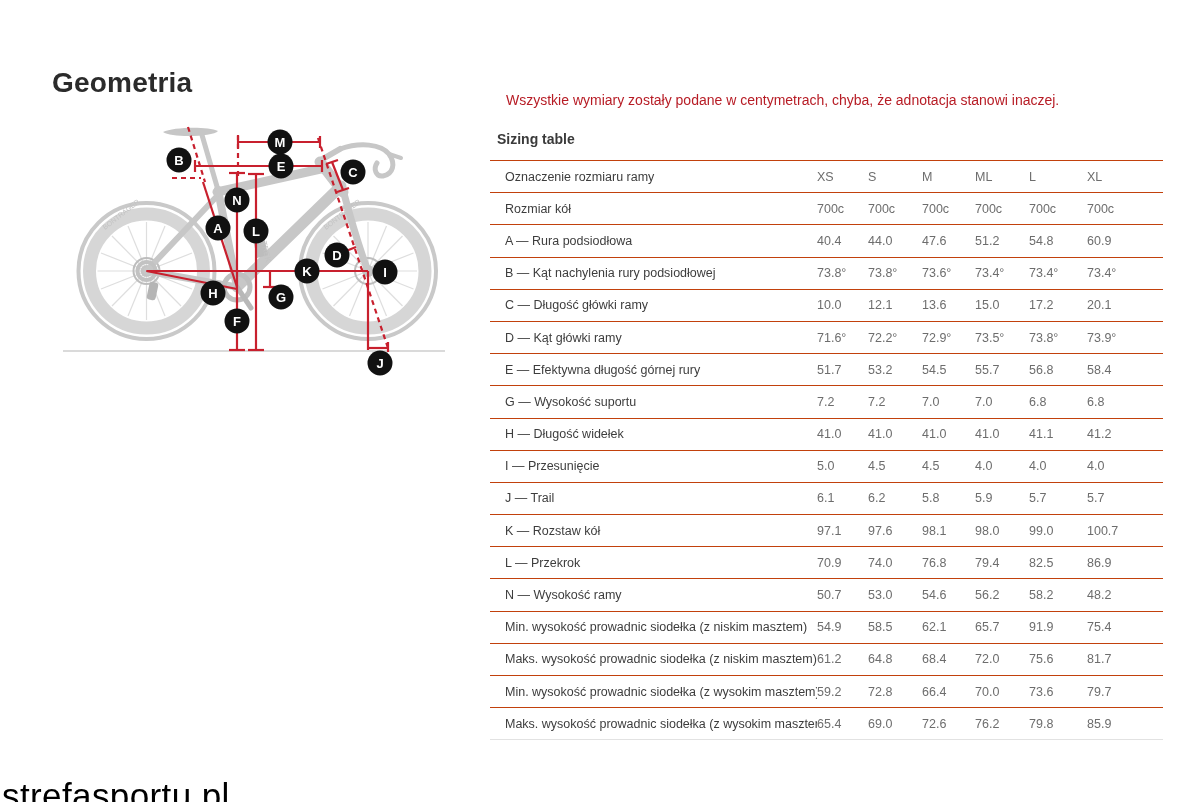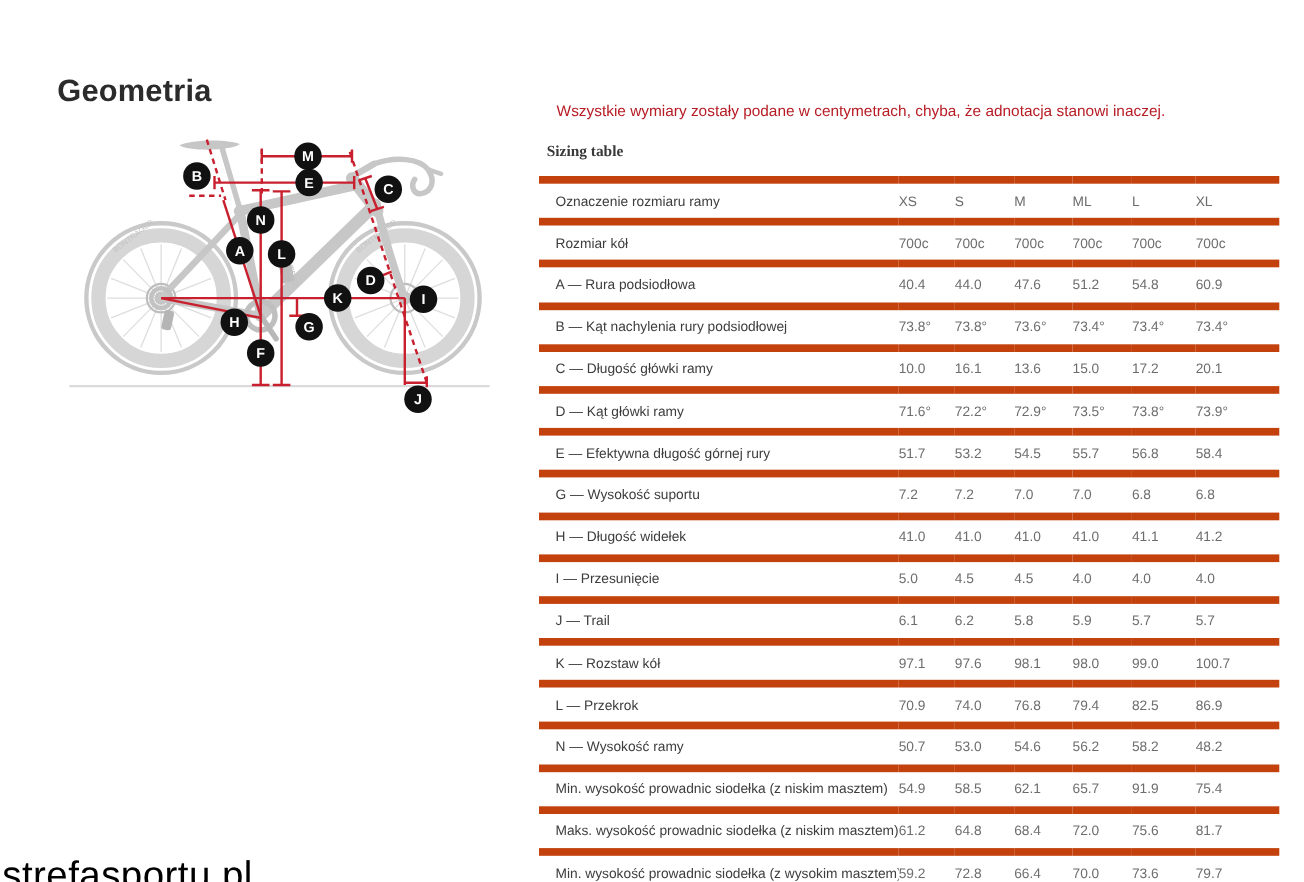--- a/index.html
+++ b/index.html
@@ -1,22 +1,22 @@
 <!DOCTYPE html>
 <html><head>
 <meta charset="utf-8">
 <style>
   html,body{margin:0;padding:0;background:#fff;}
   .page{position:relative;width:1185px;height:802px;background:#ffffff;overflow:hidden;
         font-family:"Liberation Sans",sans-serif;}
   .title{position:absolute;left:52px;top:48px;font-size:28px;font-weight:700;color:#2b2b2b;letter-spacing:.2px;}
   .note{position:absolute;left:506px;top:92px;width:640px;font-size:14px;color:#b71c25;}
-  .caption{position:absolute;left:497px;top:131px;font-size:14px;font-weight:700;color:#3a3a3a;font-family:Liberation Serif, serif;}
+  .caption{position:absolute;left:497px;top:131px;font-size:14px;font-weight:700;color:#3a3a3a;}
   .geo-table{position:absolute;left:490px;top:160px;width:673px;border-collapse:collapse;table-layout:fixed;}
-  .geo-table tr{border-top:7px solid #c2410c;}
+  .geo-table tr{border-top:1px solid #c2410c;}
   .geo-table tr:last-child{border-bottom:1px solid #e2e2e2;}
   .geo-table td{height:31.2px;font-size:12.5px;vertical-align:middle;padding:0;white-space:nowrap;overflow:hidden;}
   .geo-table td.lbl{color:#3d3d3d;padding-left:15px;}
   .geo-table td.val{color:#6d6d6d;text-align:left;}
   .diagram{position:absolute;left:55px;top:110px;width:400px;height:270px;}
   .watermark{position:absolute;left:2px;top:776px;font-size:35px;color:#000000;letter-spacing:.4px;}
   svg .badge-letter{font-family:"Liberation Sans",sans-serif;font-size:13px;font-weight:700;fill:#ffffff;text-anchor:middle;}
   svg .brand{font-family:"Liberation Sans",sans-serif;fill:#c3c3c3;}
 </style>
 </head>
@@ -240,21 +240,21 @@
           <td class="val">73.8°</td>
           <td class="val">73.8°</td>
           <td class="val">73.6°</td>
           <td class="val">73.4°</td>
           <td class="val">73.4°</td>
           <td class="val">73.4°</td>
         </tr>
         <tr>
           <td class="lbl">C — Długość główki ramy</td>
           <td class="val">10.0</td>
-          <td class="val">16.1</td>
+          <td class="val">12.1</td>
           <td class="val">13.6</td>
           <td class="val">15.0</td>
           <td class="val">17.2</td>
           <td class="val">20.1</td>
         </tr>
         <tr>
           <td class="lbl">D — Kąt główki ramy</td>
           <td class="val">71.6°</td>
           <td class="val">72.2°</td>
           <td class="val">72.9°</td>

